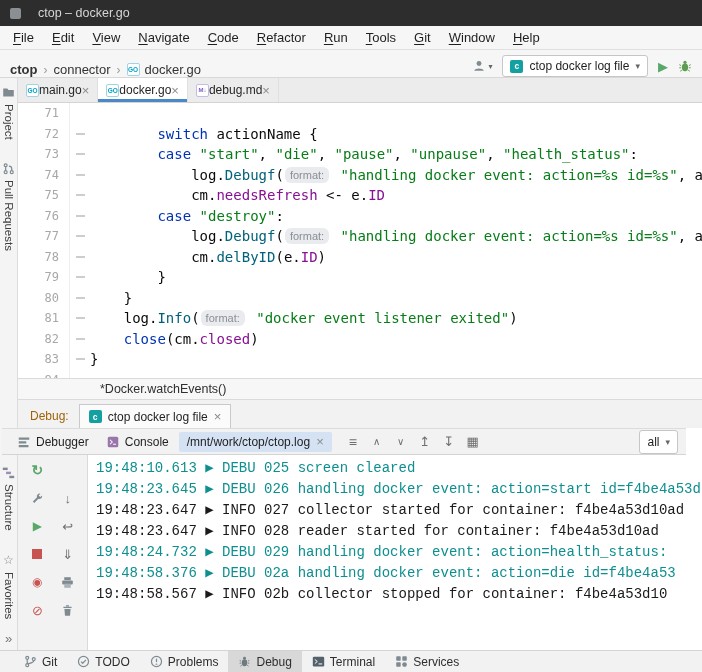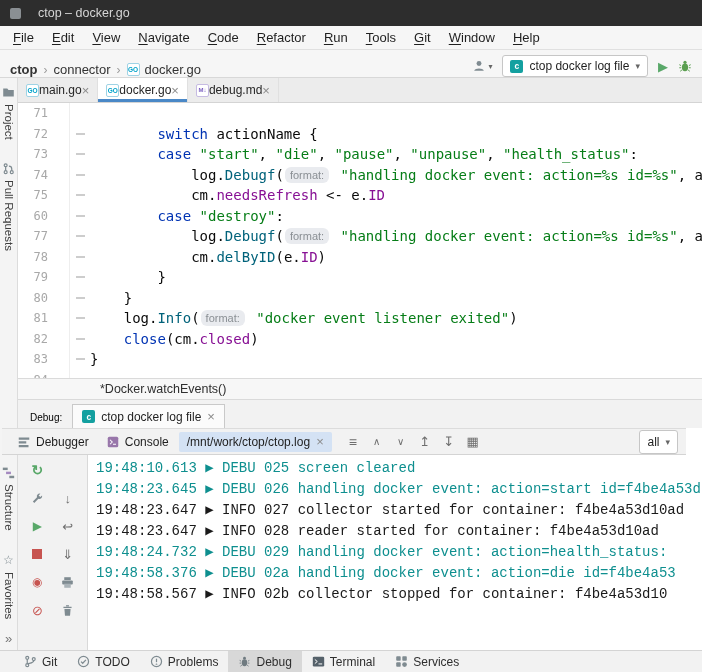--- a/index.html
+++ b/index.html
@@ -28,32 +28,32 @@
 .fchip.md{background:#fff;border:1px solid #c6bbe2;color:#7a5fc0;font-size:6px}
 .fchip.ctop{background:#14a0a0;color:#fff;font-size:8.5px}
 .stripe{position:absolute;left:0;top:78px;width:18px;height:572px;background:#f4f4f4;border-right:1px solid #dcdcdc;display:flex;flex-direction:column;align-items:center;padding:8px 0 4px}
 .stripe-group{display:flex;flex-direction:column;align-items:center;gap:22px}
 .stripe-btn{display:flex;flex-direction:column;align-items:center;gap:5px;cursor:default}
 .vlabel{writing-mode:vertical-rl;font-size:11.5px;color:#3d3d3d}
 .stripe-spacer{flex:1}
 .stripe-more{color:#777;font-size:13px;margin-top:12px}
 .editor{position:absolute;left:18px;top:103px;width:684px;height:275px;background:#fff;overflow:hidden;font-family:"DejaVu Sans Mono","Liberation Mono",monospace}
 .eline{display:flex;height:20.5px;line-height:20.5px}
-.lnum{flex:none;width:52px;text-align:right;padding-right:21px;color:#a8a8a8;font-size:12px;border-right:1px solid #eee}
+.lnum{flex:none;width:52px;text-align:right;padding-right:10px;color:#a8a8a8;font-size:12px;border-right:1px solid #eee}
 .fold{flex:none;width:20px;display:flex;align-items:center;justify-content:center}
 .dash{width:9px;height:2px;background:#cdcdcd}
 .ecode{white-space:pre;font-size:14px;color:#0a0a0a}
 .kw{color:var(--keyword,#0033b3);font-weight:400}
 .str{color:var(--string,#067d17)}
 .fn{color:var(--function,#00627a)}
 .fld{color:var(--field,#871094)}
 .hintchip{display:inline-block;background:#e9ebef;color:#8a8f94;border-radius:6px;font-family:"Liberation Sans",sans-serif;font-size:11px;line-height:14px;padding:1px 5px;margin:0 3px 0 1px;vertical-align:1px}
 .framebar{position:absolute;left:18px;top:378px;width:684px;height:22px;background:#f7f7f7;border-top:1px solid #dadada;border-bottom:1px solid #dadada;display:flex;align-items:center;padding-left:82px;font-size:12.5px;color:#2f2f2f}
 .debug-header{position:absolute;left:18px;top:400px;width:684px;height:28px;background:#f2f2f2;display:flex;align-items:flex-end;gap:10px;padding:0 0 0 12px}
-.dbg-label{font-size:10px;color:#000000;padding-bottom:5px}
+.dbg-label{font-size:12px;color:#a16207;padding-bottom:5px}
 .session-tab{display:flex;align-items:center;gap:6px;height:24px;background:#fbfbfb;border:1px solid #c9c9c9;border-bottom:none;padding:0 9px;font-size:12px;color:#1f1f1f}
 .debug-toolbar{position:absolute;left:2px;top:428px;width:684px;height:27px;background:#f2f2f2;border-top:1px solid #dcdcdc;border-bottom:1px solid #d4d4d4;display:flex;align-items:center;padding:0 8px;gap:2px}
 .dtabs{display:flex;align-items:center;gap:2px}
 .dtab{display:flex;align-items:center;gap:6px;padding:3px 8px;font-size:12px;color:#1f1f1f;border-radius:2px;white-space:nowrap}
 .dtab.active{background:var(--active_content_tab,#d4e2f4)}
 .dticons{display:flex;align-items:center;margin-left:8px;gap:2px}
 .tico{width:22px;height:20px;display:inline-flex;align-items:center;justify-content:center}
 .dt-spacer{flex:1}
 .debug-body{position:absolute;left:18px;top:455px;width:684px;height:195px;background:#fff;display:flex}
 .dbg-gutter{flex:none;width:70px;background:#f2f2f2;border-right:1px solid #d9d9d9;display:flex;justify-content:space-evenly;padding-top:5px}
@@ -240,21 +240,21 @@
         <span class="ecode"><span>            log.</span><span class="fn">Debugf</span><span>(</span><span class="hintchip">format:</span><span> </span><span class="str">"handling docker event: action=%s id=%s"</span><span>, actionName, e.ID)</span></span>
       </div>
       <div class="eline">
         <span class="lnum">75</span>
         <span class="fold">
           <span class="dash"></span>
         </span>
         <span class="ecode"><span>            cm.</span><span class="fld">needsRefresh</span><span> &lt;- e.</span><span class="fld">ID</span></span>
       </div>
       <div class="eline">
-        <span class="lnum">60</span>
+        <span class="lnum">76</span>
         <span class="fold">
           <span class="dash"></span>
         </span>
         <span class="ecode"><span>        </span><span class="kw">case</span><span> </span><span class="str">"destroy"</span><span>:</span></span>
       </div>
       <div class="eline">
         <span class="lnum">77</span>
         <span class="fold">
           <span class="dash"></span>
         </span>

